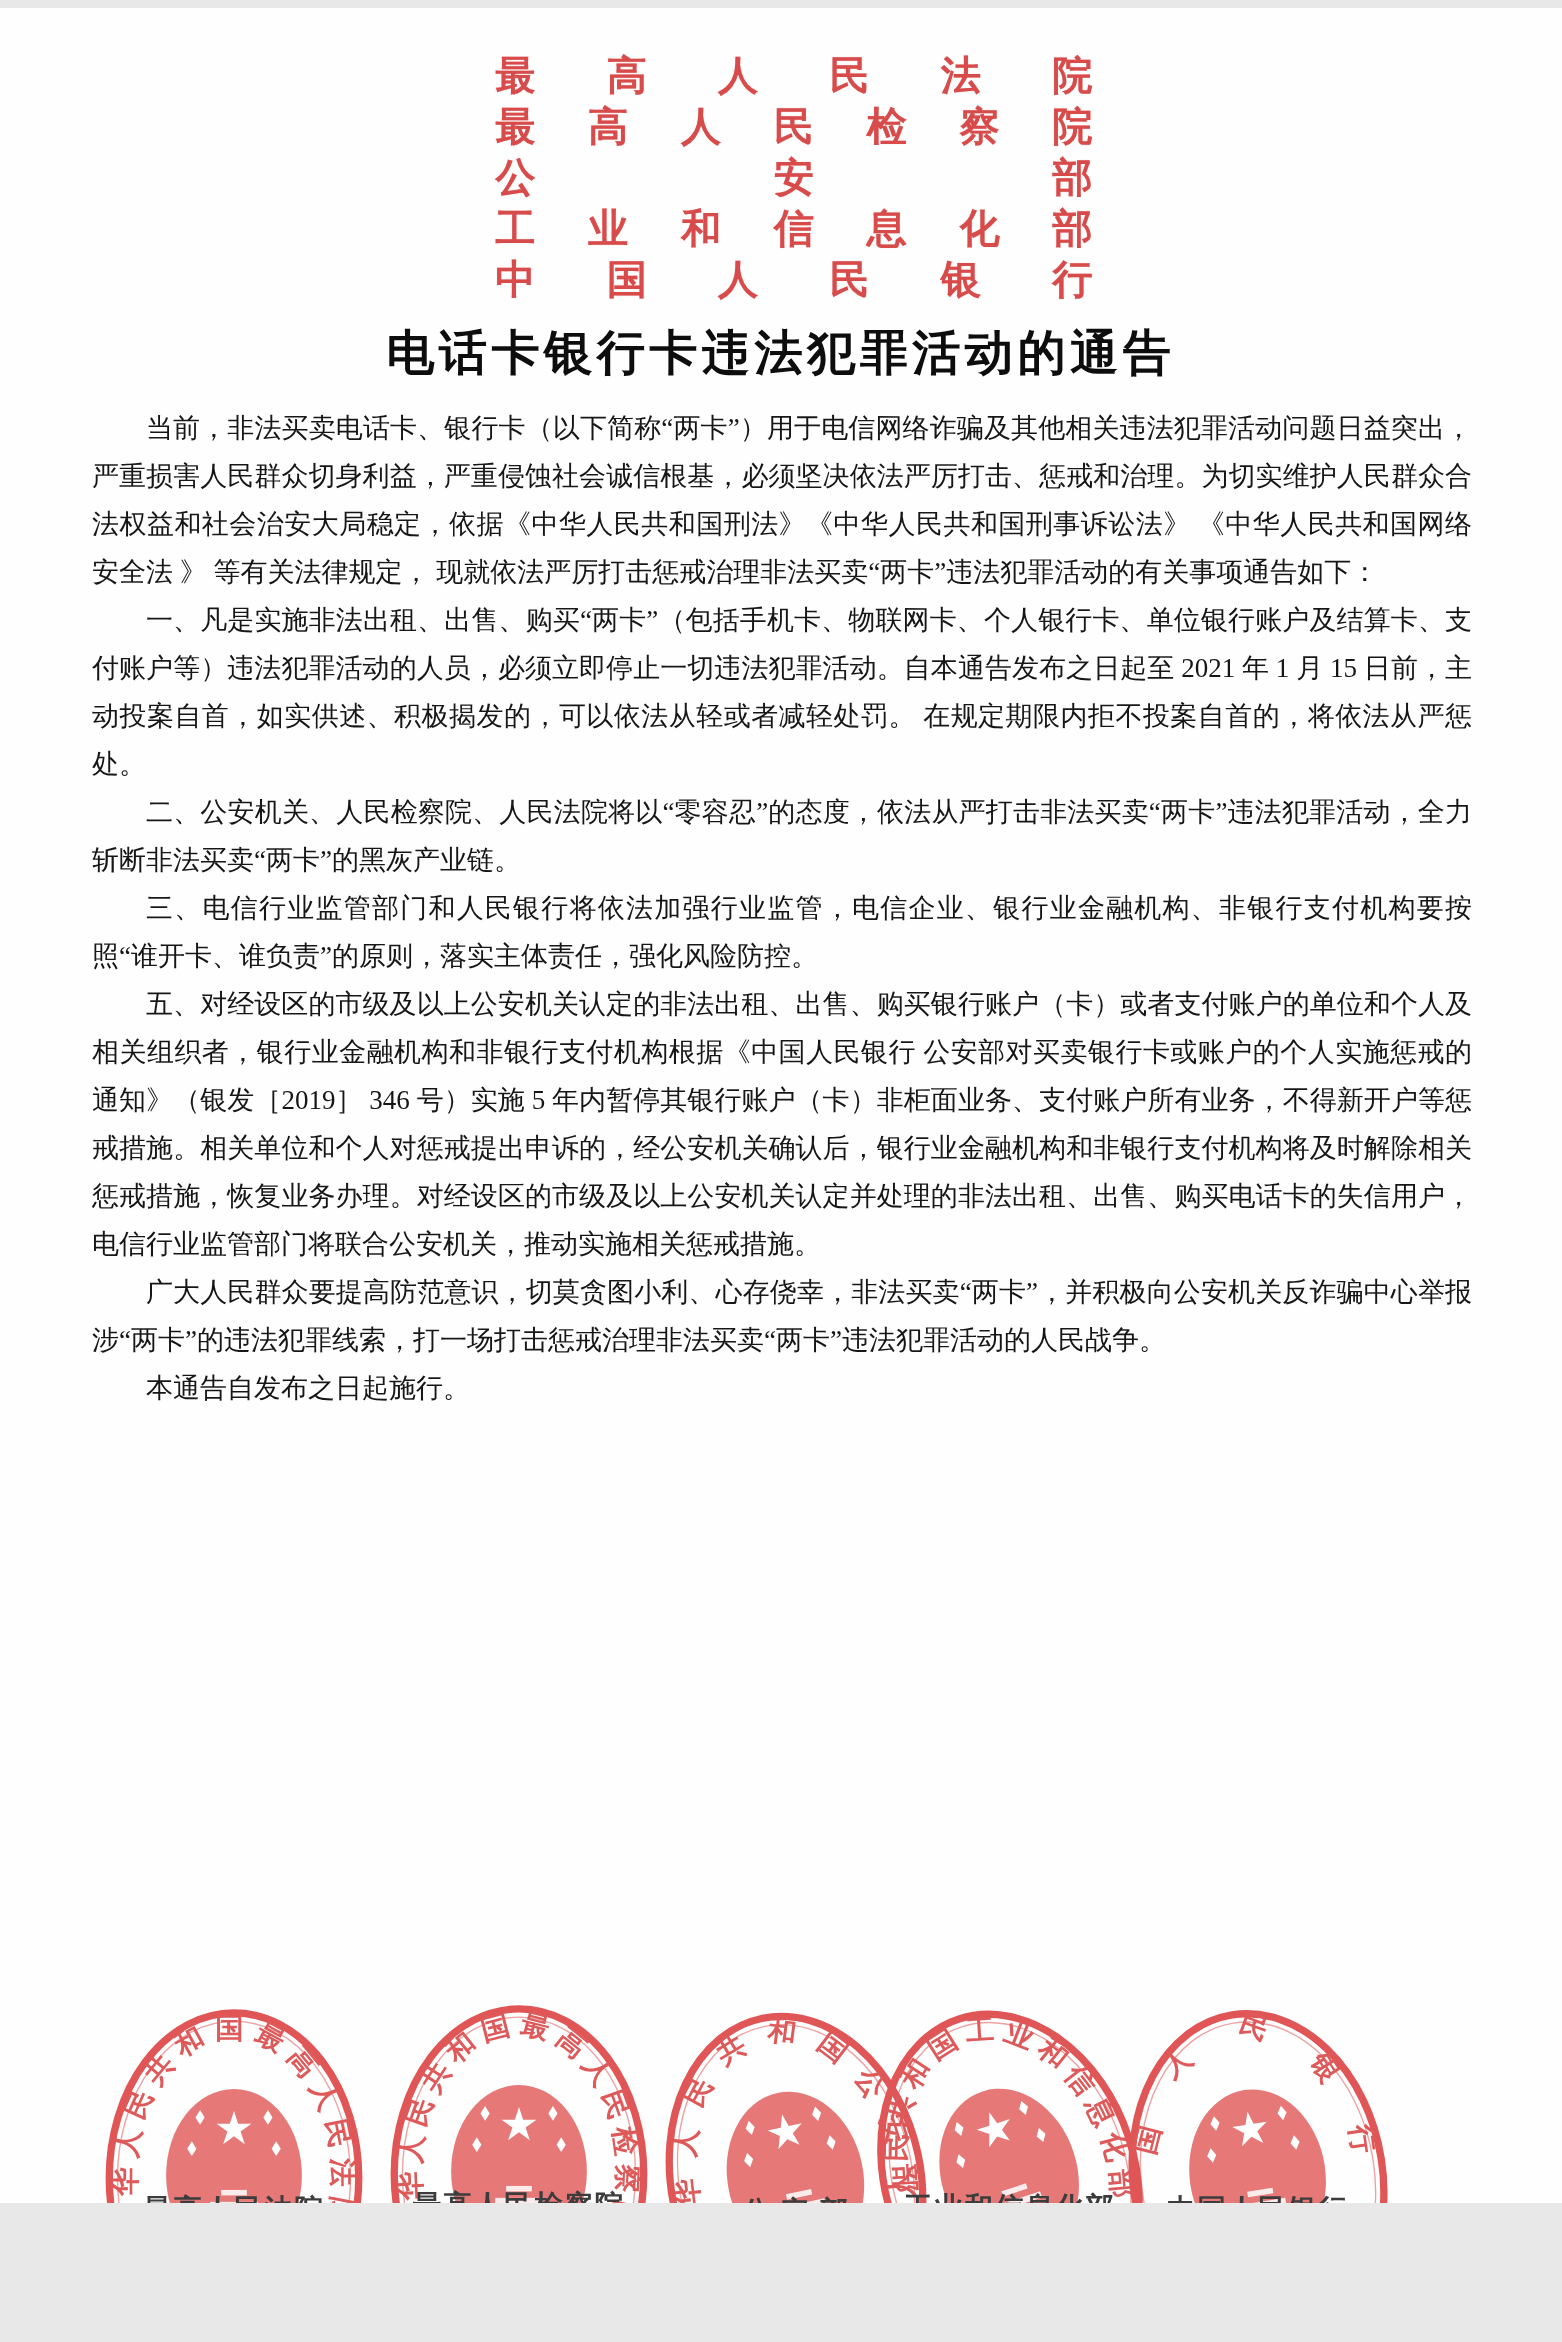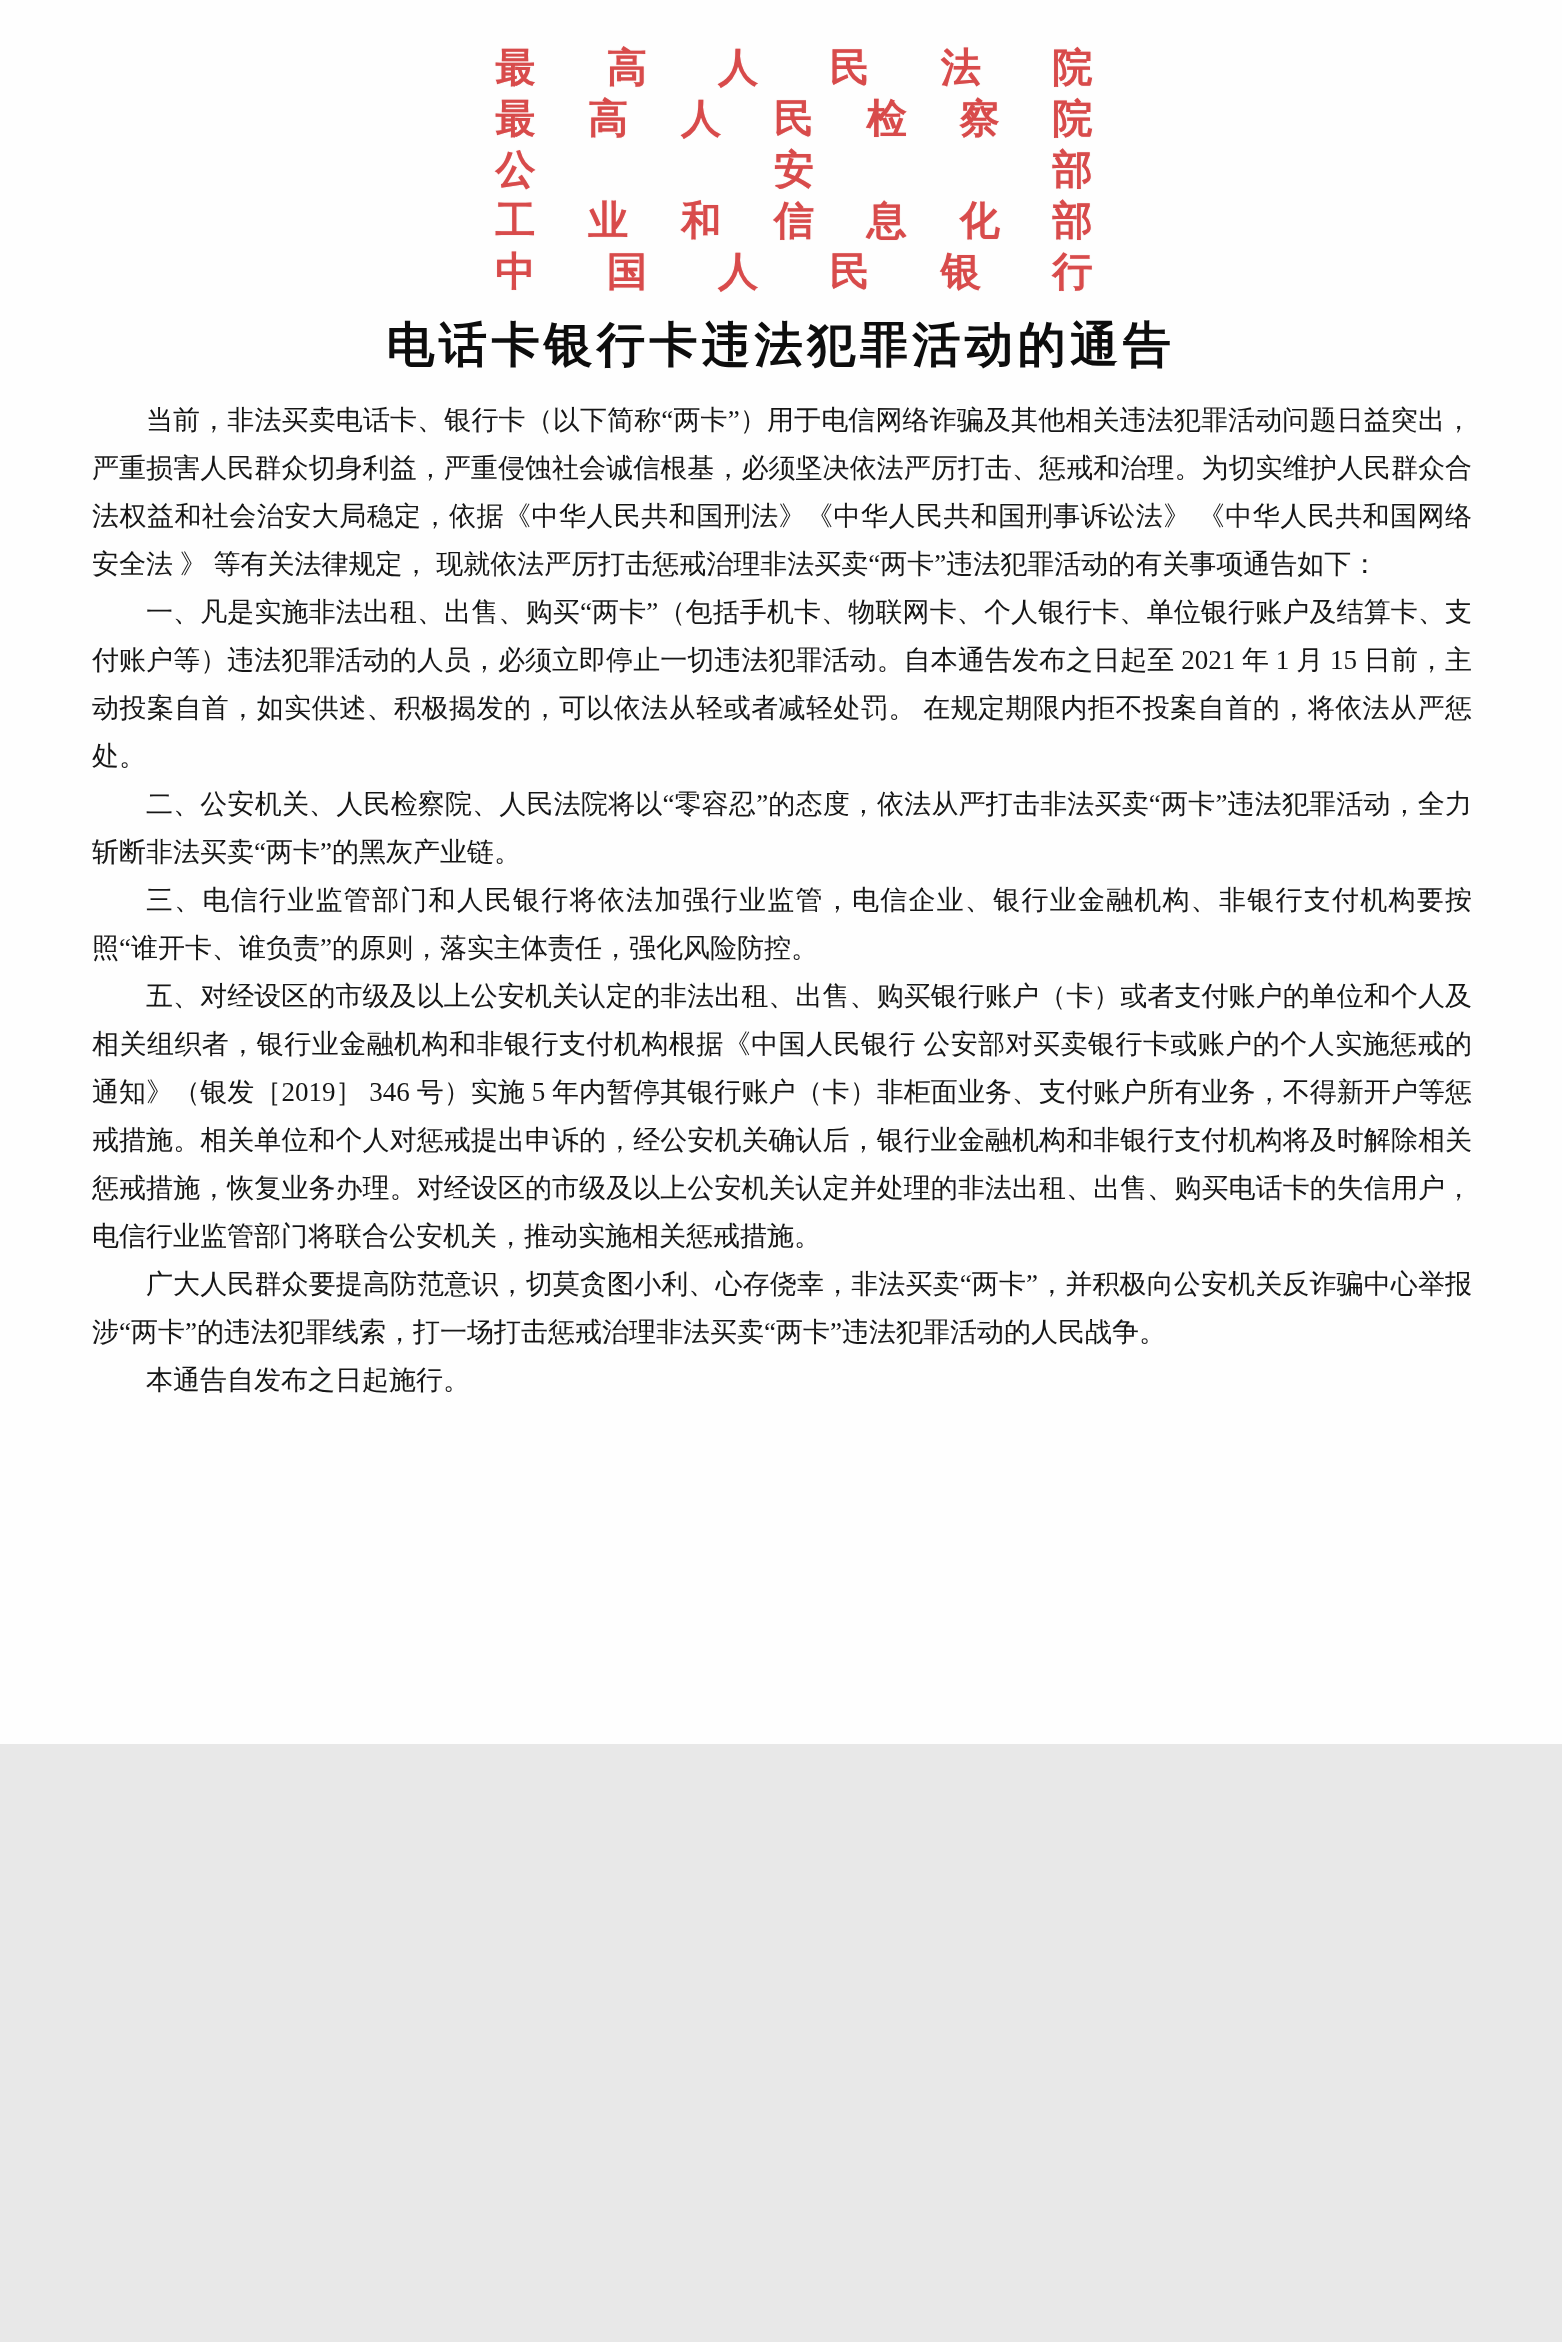--- a/index.html
+++ b/index.html
@@ -1,19 +1,19 @@
 <!DOCTYPE html>
 <html style="font-size:14.7px"><head>
 <meta charset="utf-8">
 <style>
   html,body{margin:0;padding:0;background:#e8e8e8;}
   .page{
     position:relative;
-    width:1562px;height:1744px;
-    margin:0 auto;
+    width:1562px;height:2195px;
+    margin:8px auto;
     background:#fefefe;
     font-family:"Liberation Serif","DejaVu Serif",serif;
     overflow:hidden;
   }
   
   .agencies{padding-top:42px;width:597px;margin:0 auto;transform:translateX(13px);}
   .agency-line{
     font-size:40px;line-height:51px;font-weight:700;color:#d84b4b;
     text-align:justify;text-align-last:justify;
     text-shadow:0 0 0.9px rgba(216,75,75,.45);

